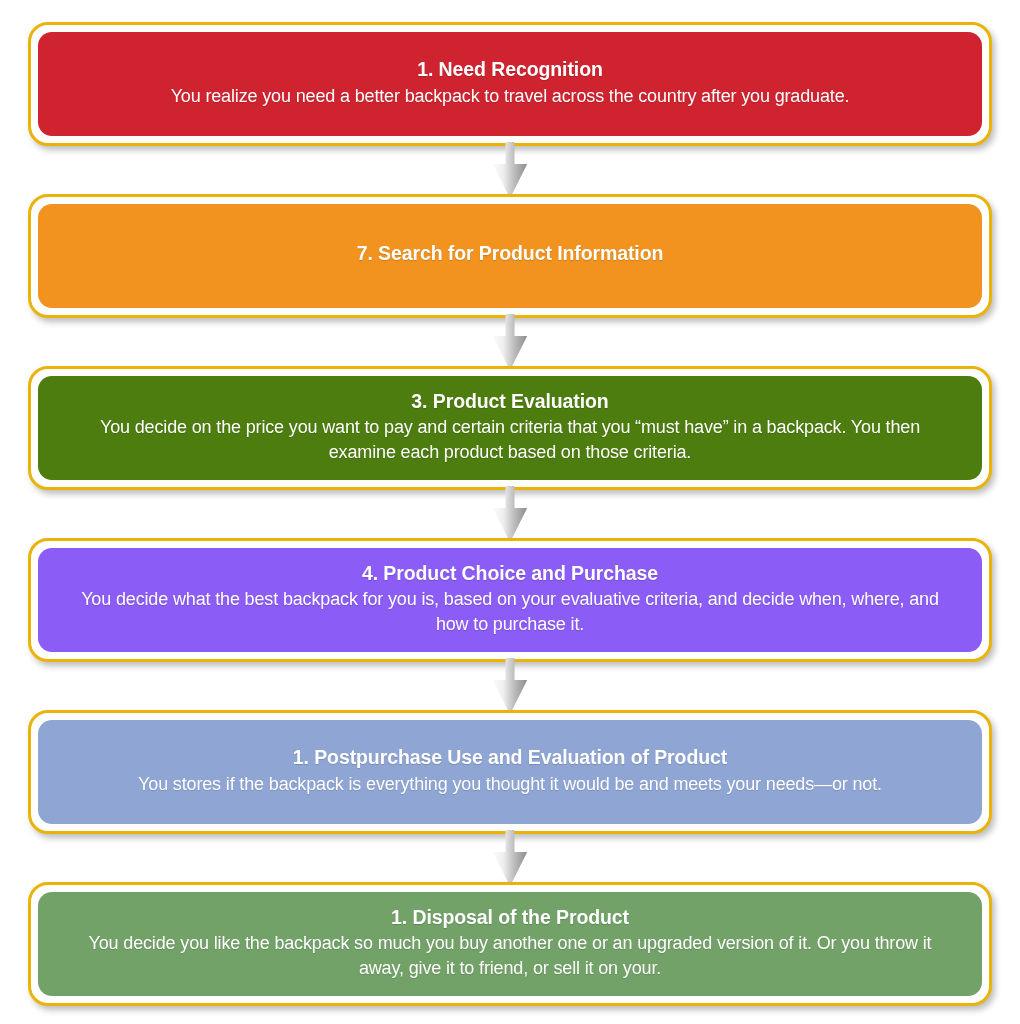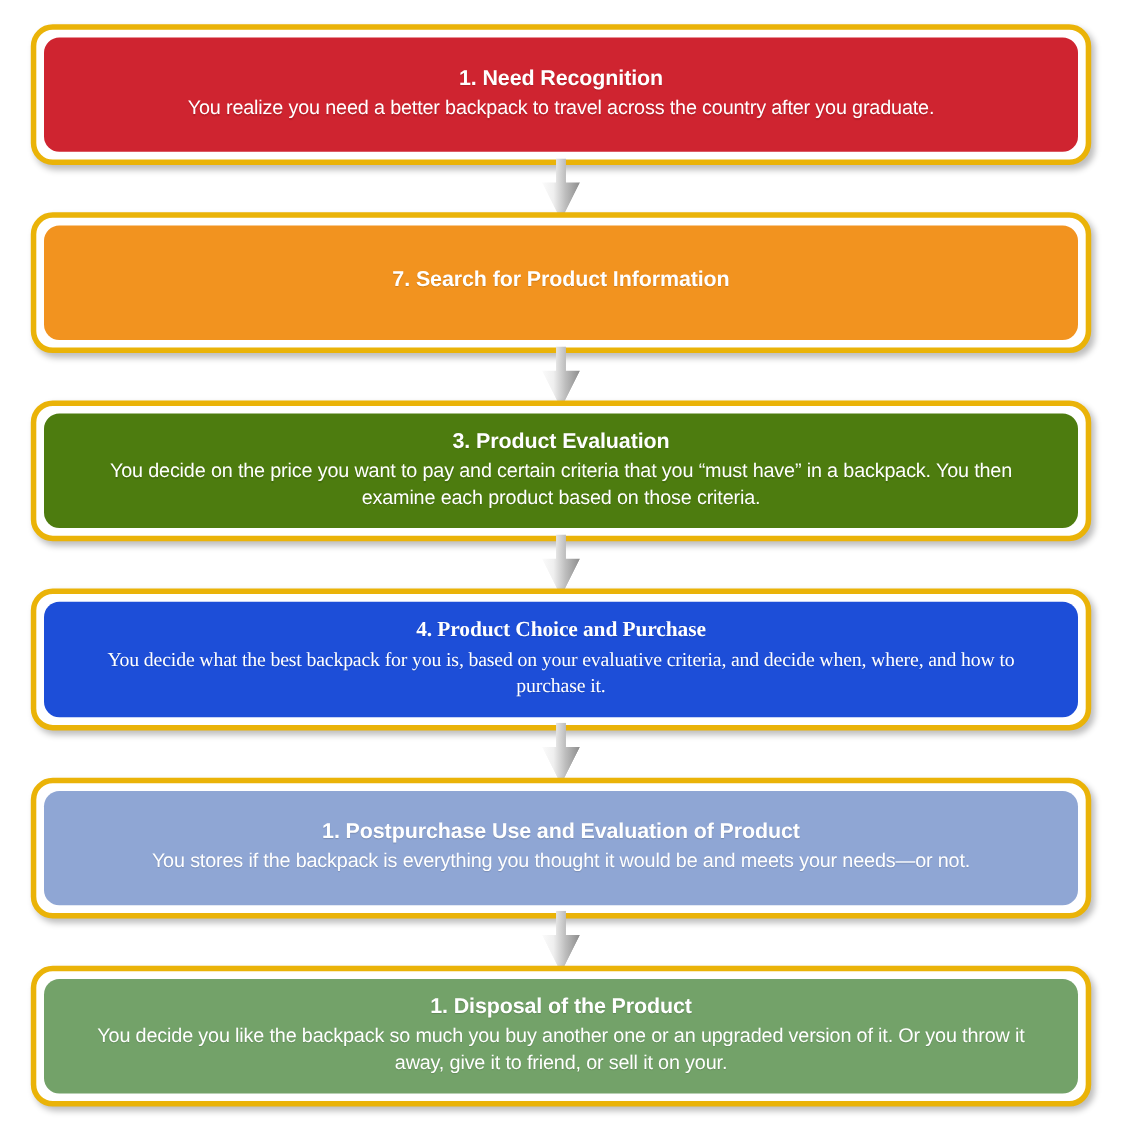--- a/index.html
+++ b/index.html
@@ -29,21 +29,21 @@
   .step {
     position: relative;
     width: 100%;
     flex: 0 0 auto;
   }
 
   .step-frame {
     position: relative;
     border-radius: 20px;
     background: #ffffff;
-    border: 5px solid #eab308;
+    border: 3px solid #eab308;
     padding: 7px;
     box-sizing: border-box;
     box-shadow: 3px 4px 6px rgba(0,0,0,0.26);
   }
 
   .step-body {
     border-radius: 14px;
     padding: 13px 42px 16px 42px;
     box-sizing: border-box;
     text-align: center;
@@ -139,21 +139,21 @@
 
   <div class="connector">
     <svg width="46" height="56" viewBox="0 0 46 56">
       <path d="M18.5,0 L27.5,0 L27.5,22 L40,22 L23,56 L6,22 L18.5,22 Z" fill="url(#arrGrad1)"></path>
       <path d="M6,22 L23,30 L40,22 L23,56 Z" fill="url(#arrGrad1)"></path>
     </svg>
   </div>
 
   <div class="step">
     <div class="step-frame">
-      <div class="step-body" style="background: #1d4ed8; font-family: Liberation Serif, serif;">
+      <div class="step-body" style="background: #8b5cf6;">
         <div class="step-title">4. Product Choice and Purchase</div>
         <div class="step-desc">You decide what the best backpack for you is, based on your evaluative criteria, and decide when, where, and how to purchase it.</div>
       </div>
     </div>
   </div>
 
   <div class="connector">
     <svg width="46" height="56" viewBox="0 0 46 56">
       <path d="M18.5,0 L27.5,0 L27.5,22 L40,22 L23,56 L6,22 L18.5,22 Z" fill="url(#arrGrad1)"></path>
       <path d="M6,22 L23,30 L40,22 L23,56 Z" fill="url(#arrGrad1)"></path>

